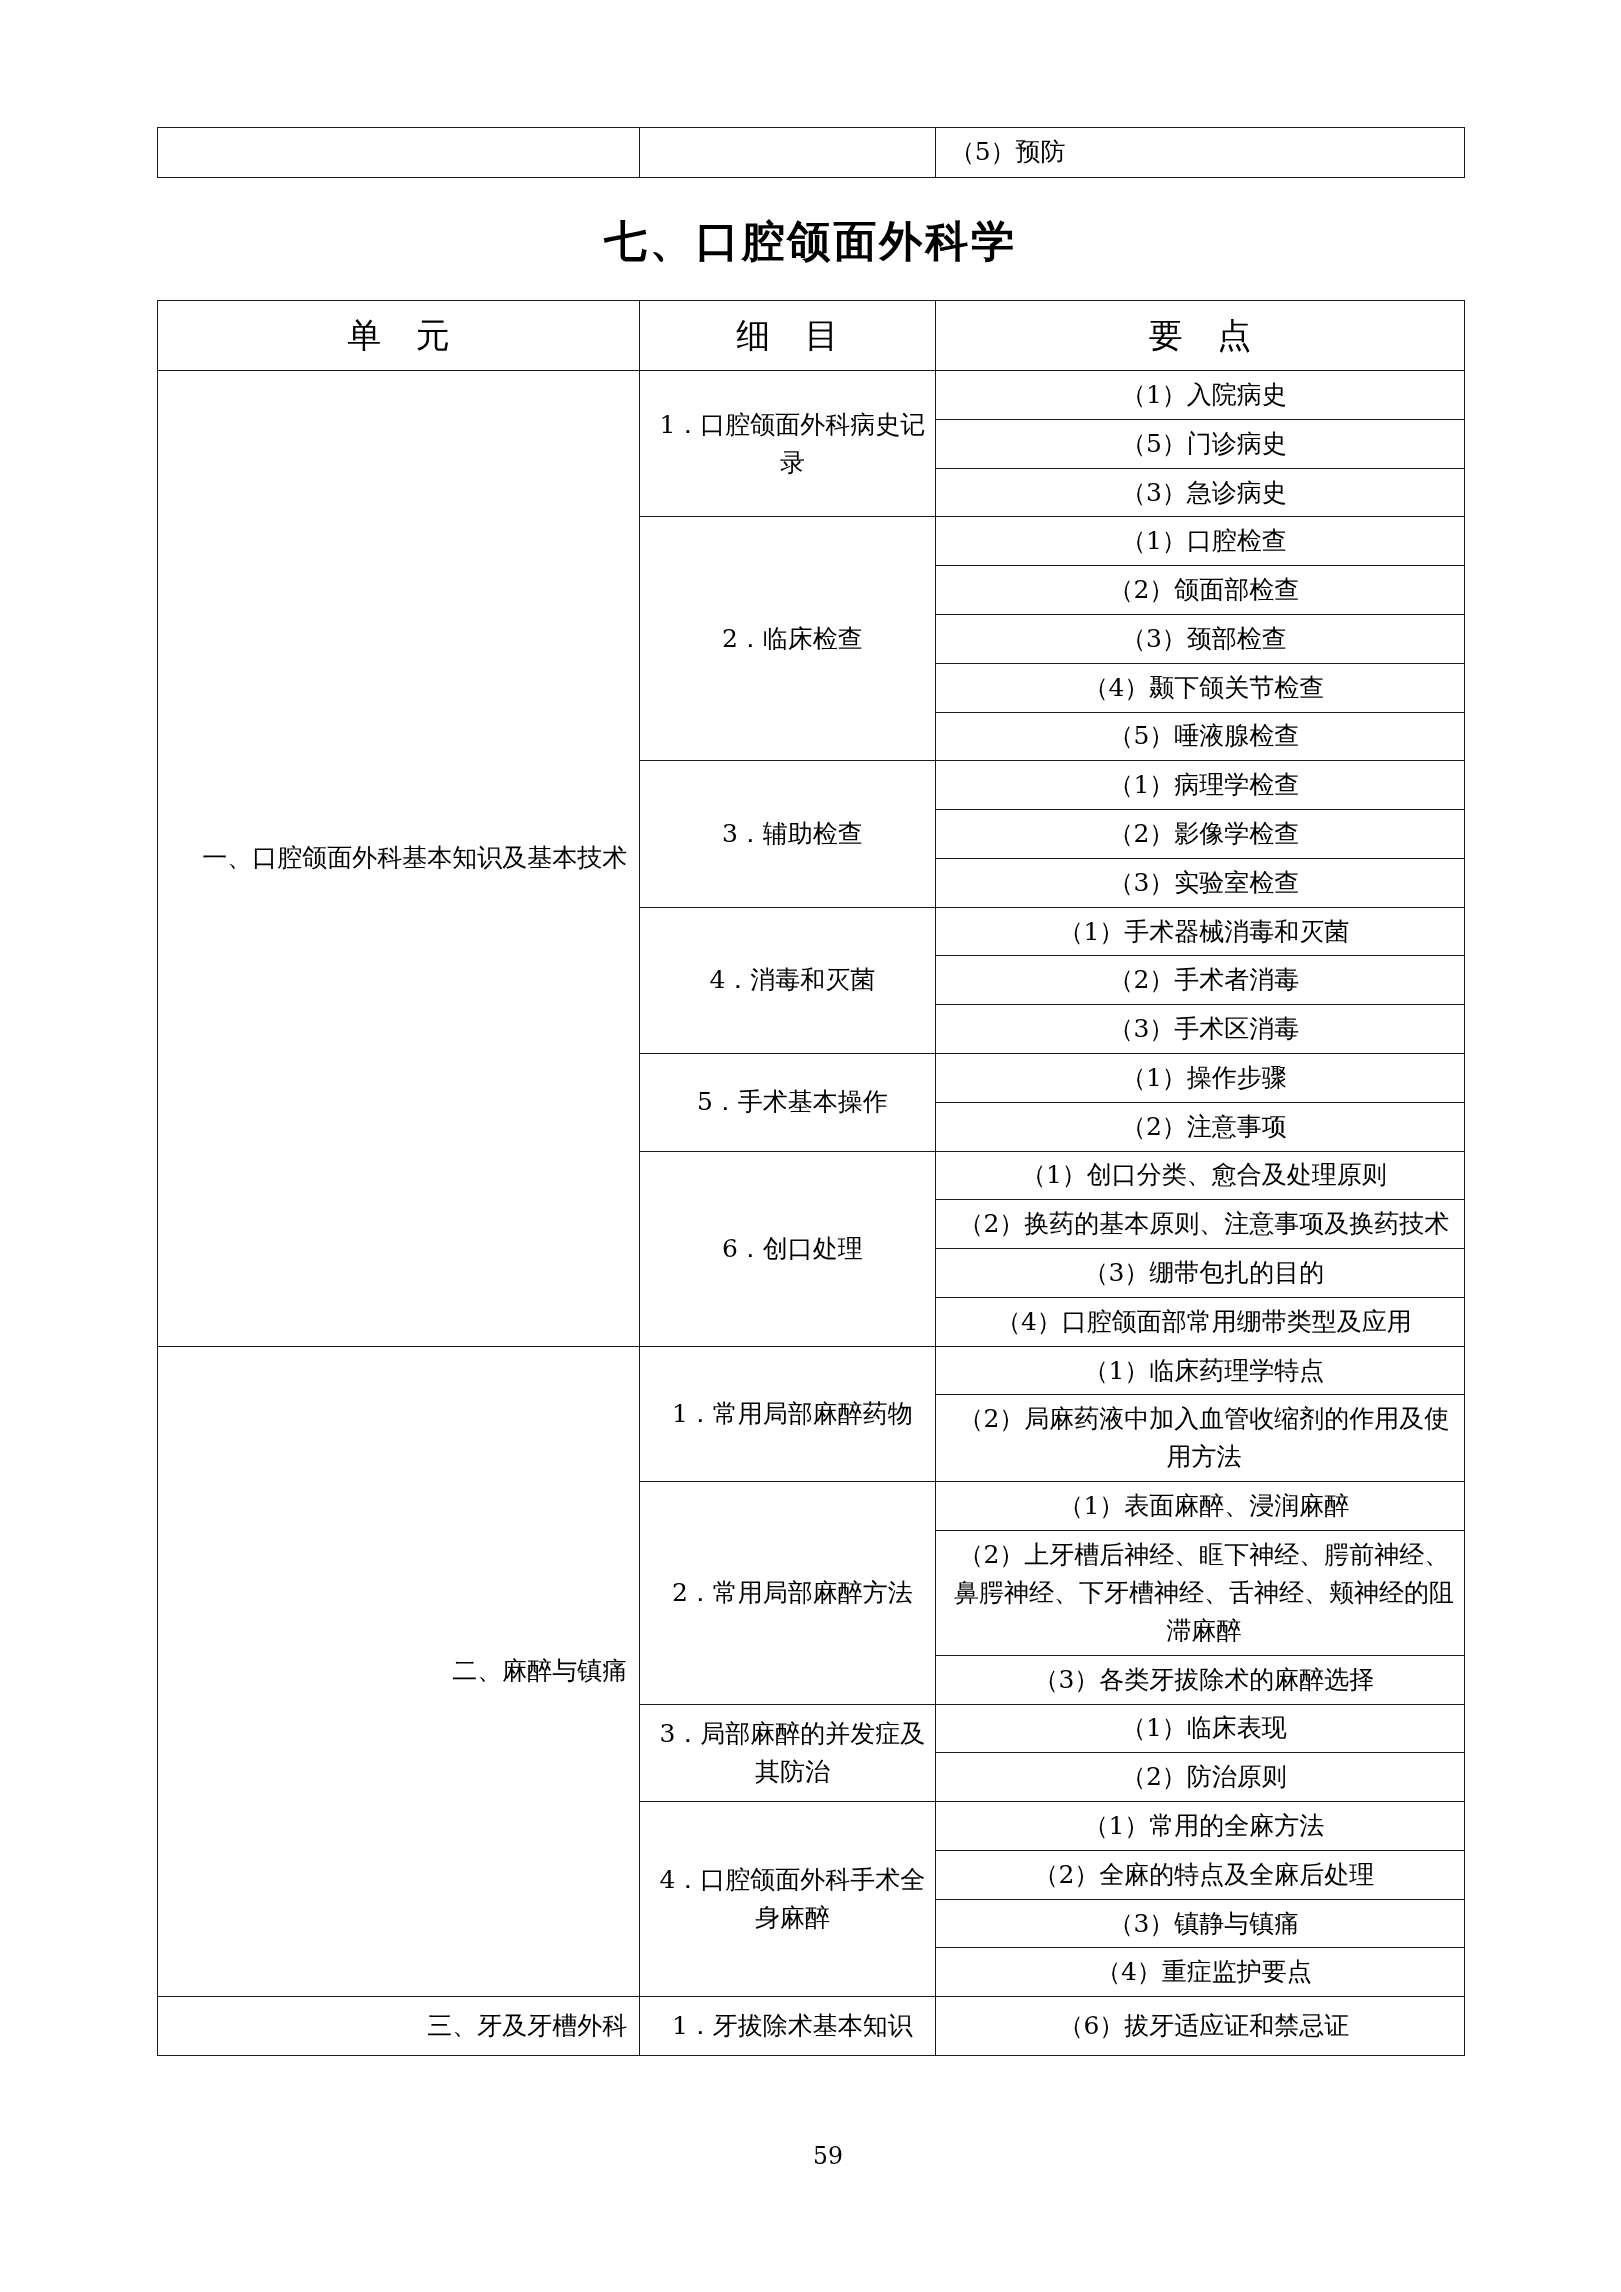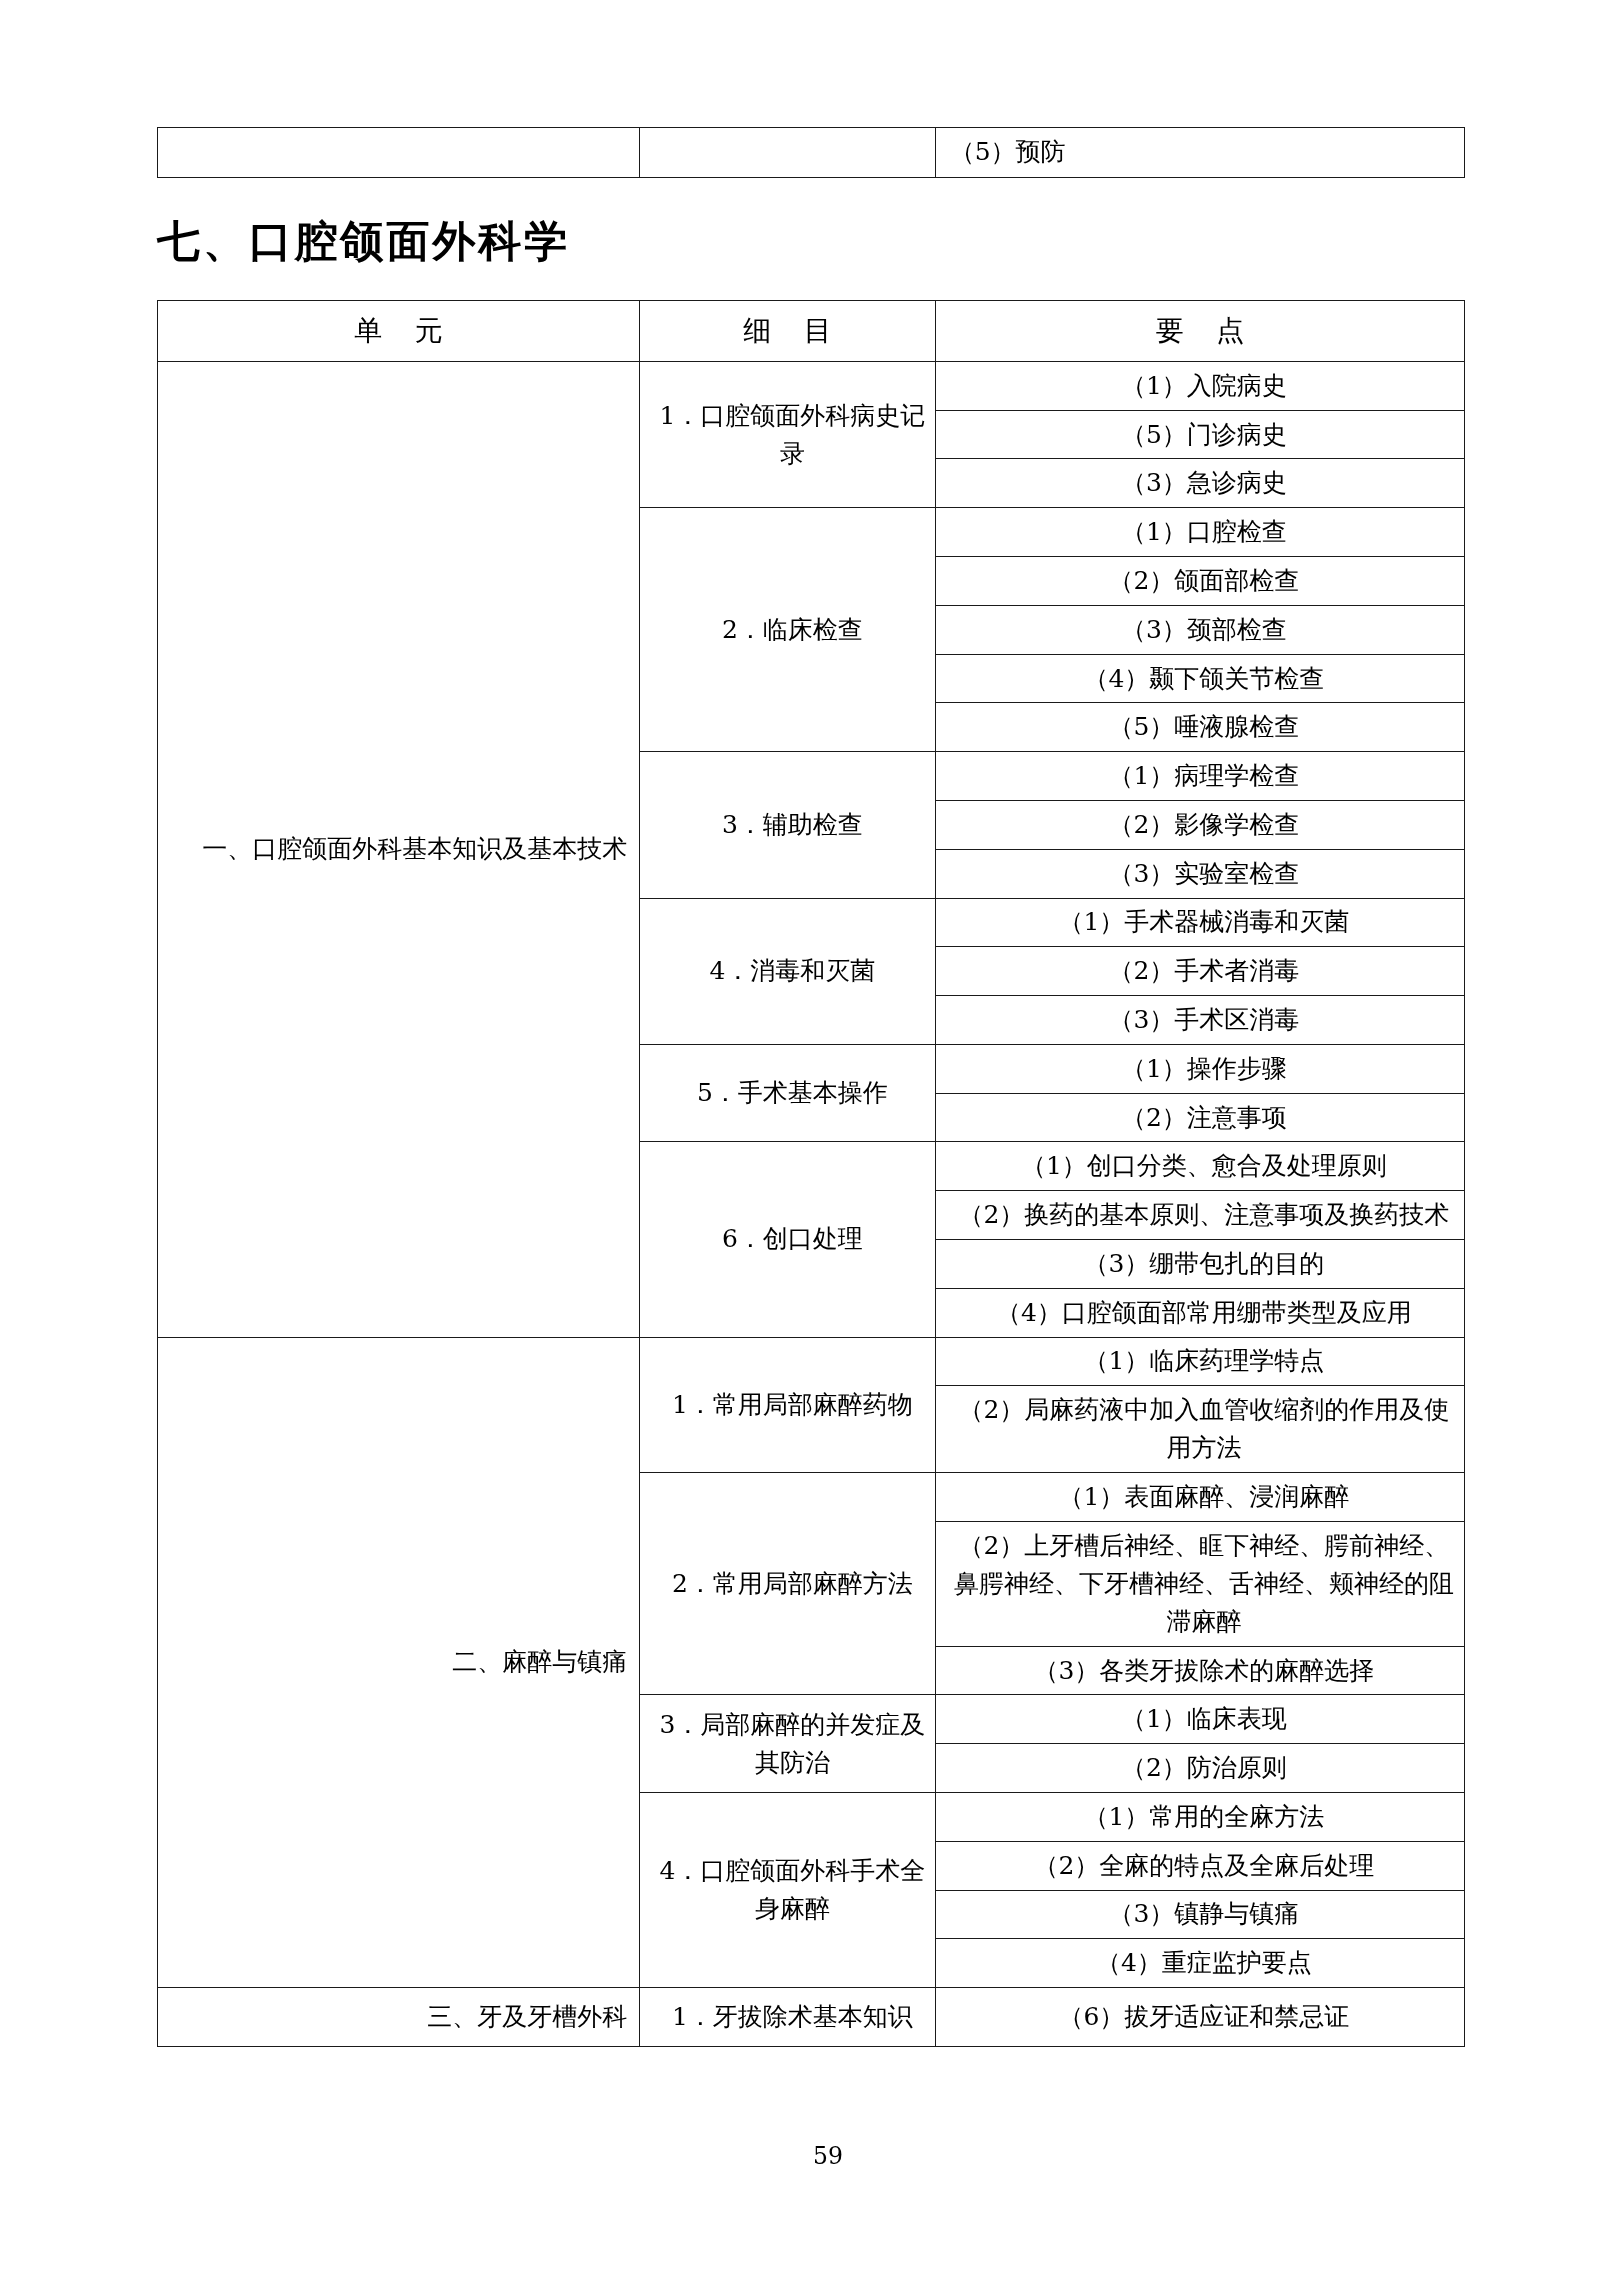--- a/index.html
+++ b/index.html
@@ -42,33 +42,33 @@
   }
 
   
   .cont-table td { height: 41px; }
   .cont-table td.pt {
     padding: 3.9px 0 3.9px 13.7px;
     text-align: left;
   }
 
   .doc-title {
-    text-align: left;
+    text-align: center;
     font-size: 43px;
     font-weight: bold;
     letter-spacing: 2.9px;
     margin: 35px 0 29px 0;
     font-family: "DejaVu Serif", "Liberation Serif", serif;
   }
 
   .hdr td {
     text-align: center;
     letter-spacing: 11.8px;
     padding: 8.8px 0 8.8px 11.8px;
-    font-size: 28px;
+    font-size: 34px;
   }
 
   td.unit-cell {
     padding: 9.8px 11.8px 9.8px 15.7px;
     text-align: right;
     vertical-align: middle;
   }
   td.detail-cell {
     padding: 9.8px 7.8px 9.8px 17.6px;
     text-align: center;

